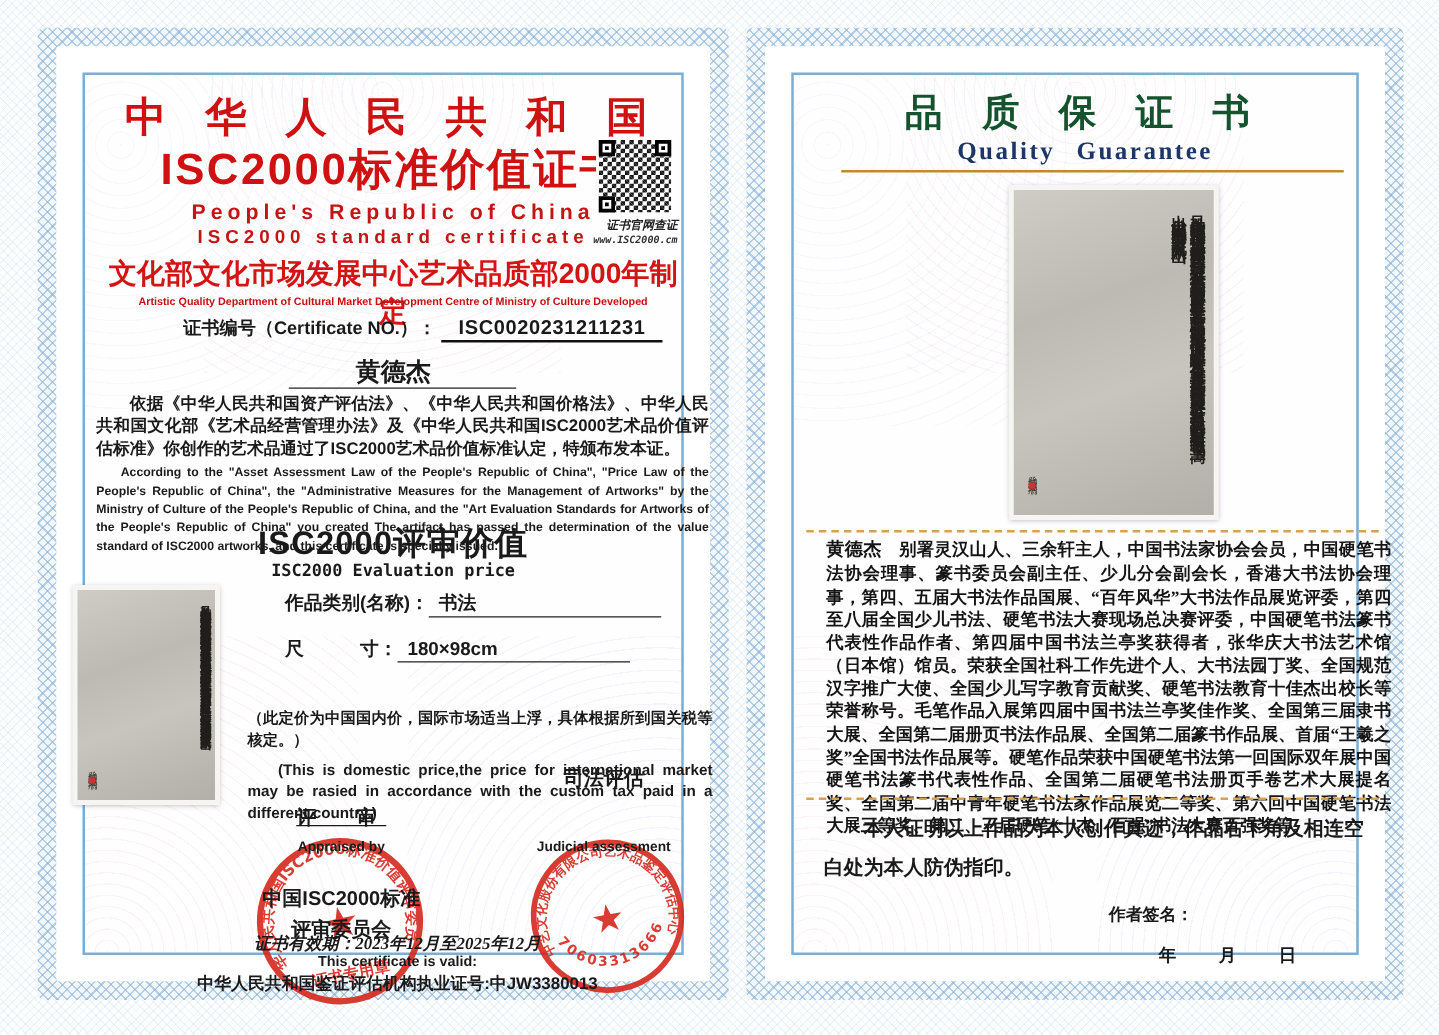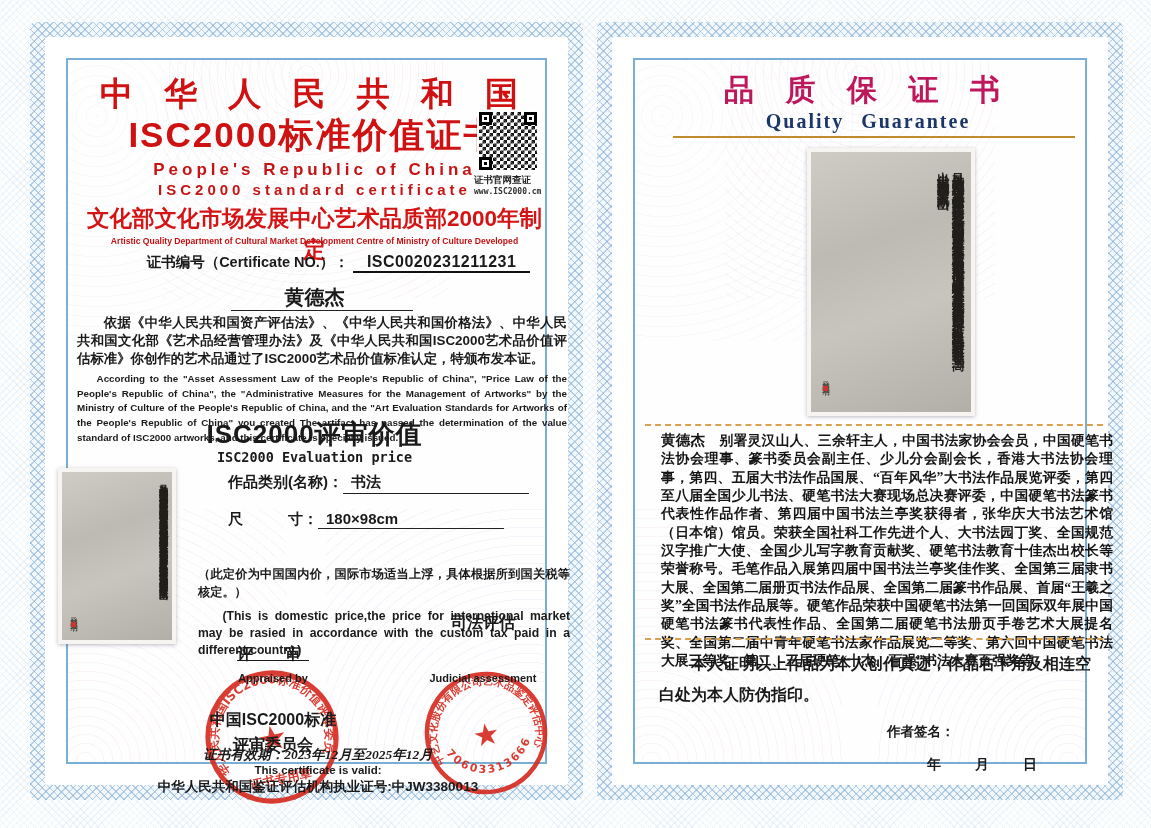--- a/index.html
+++ b/index.html
@@ -37,21 +37,21 @@
   .abs{position:absolute;}
   .ctr{text-align:center;left:0;right:0;margin-left:16px;}
 
   
   .l-title1{top:12px;font-size:33px;font-weight:900;color:#cf1111;letter-spacing:11px;}
   .l-title2{top:52px;font-size:35px;font-weight:900;color:#cf1111;letter-spacing:2px;}
   .l-ten1{top:100px;font-size:17px;font-weight:bold;color:#c41414;letter-spacing:4px;}
   .l-ten2{top:121px;font-size:15px;font-weight:bold;color:#c41414;letter-spacing:4px;}
   .l-banner{top:143px;font-size:22.5px;font-weight:900;color:#d41414;letter-spacing:0;}
   .l-banner-en{top:176px;font-size:8.6px;font-weight:bold;color:#c41212;}
-  .qr-wrap{top:50px;left:406px;width:68px;text-align:left;}
+  .qr-wrap{top:50px;left:406px;width:68px;text-align:right;font-style:italic;}
   .qr{width:58px;height:58px;margin:0 auto;background:#fff;border:2px solid #fff;position:relative;
     background-image:
       linear-gradient(45deg,#141414 25%,transparent 25% 75%,#141414 75%),
       linear-gradient(45deg,#141414 25%,transparent 25% 75%,#141414 75%);
     background-position:0 0,3.5px 3.5px;background-size:7px 7px;}
   .finder{position:absolute;width:13px;height:13px;background:#fff;border:3px solid #000;box-sizing:border-box;}
   .finder::after{content:"";position:absolute;inset:2px;background:#000;}
   .f1{top:0;left:0}.f2{top:0;right:0}.f3{bottom:0;left:0}
   .qr-cap1{font-size:9.5px;font-weight:bold;color:#222;margin-top:2px;}
   .qr-cap2{font-size:8px;font-weight:bold;color:#333;font-family:"DejaVu Sans Mono",monospace;}
@@ -78,21 +78,21 @@
   .orgA{top:648px;left:105px;width:200px;text-align:center;font-size:16px;font-weight:900;line-height:1.55;z-index:3;}
   .orgB{top:646px;left:320px;width:200px;text-align:center;font-size:14px;font-weight:900;line-height:1.6;z-index:3;}
   .l-valid{top:686px;left:0;width:500px;text-align:center;font-size:13.5px;font-weight:bold;font-style:italic;font-family:"Liberation Serif","DejaVu Serif",serif;z-index:3;}
   .l-validen{top:704px;left:0;width:500px;text-align:center;font-size:11.5px;font-weight:bold;z-index:3;}
   .l-license{top:718px;left:0;width:500px;text-align:center;font-size:13.5px;font-weight:600;z-index:3;}
 
   
   .seal text{font-family:"DejaVu Sans",sans-serif;}
 
   
-  .r-title{top:10px;font-size:30px;font-weight:900;color:#be185d;letter-spacing:12px;font-family:"Liberation Serif","DejaVu Serif",serif;}
+  .r-title{top:10px;font-size:30px;font-weight:900;color:#14532d;letter-spacing:12px;font-family:"Liberation Serif","DejaVu Serif",serif;}
   .r-titleen{top:50px;font-size:20px;font-weight:bold;color:#1c3668;letter-spacing:2px;word-spacing:10px;font-family:"Liberation Serif","DejaVu Serif",serif;}
   .r-goldline{top:76px;left:38px;width:402px;border-top:2.6px solid #c08a2e;}
   .art-large{top:88px;left:172px;width:168px;height:268px;}
   .photo{background:#f6f5f1;padding:4px;box-shadow:0 1px 4px rgba(60,60,80,.35);box-sizing:border-box;width:100%;height:100%;}
   .art-bg{width:100%;height:100%;position:relative;overflow:hidden;
     background:linear-gradient(160deg,#cfccc5 0%,#bdbab3 35%,#c8c5be 60%,#b2afa8 100%);}
   .art-cols{position:absolute;top:4%;right:3%;height:73%;writing-mode:vertical-rl;
     font-family:"DejaVu Serif","Liberation Serif",serif;font-weight:bold;color:#211f1b;}
   .art-large .art-cols{font-size:12.5px;letter-spacing:2px;line-height:1.2;}
   .thumb .art-cols{font-size:9px;letter-spacing:1px;line-height:1.18;top:3%;height:70%;}

